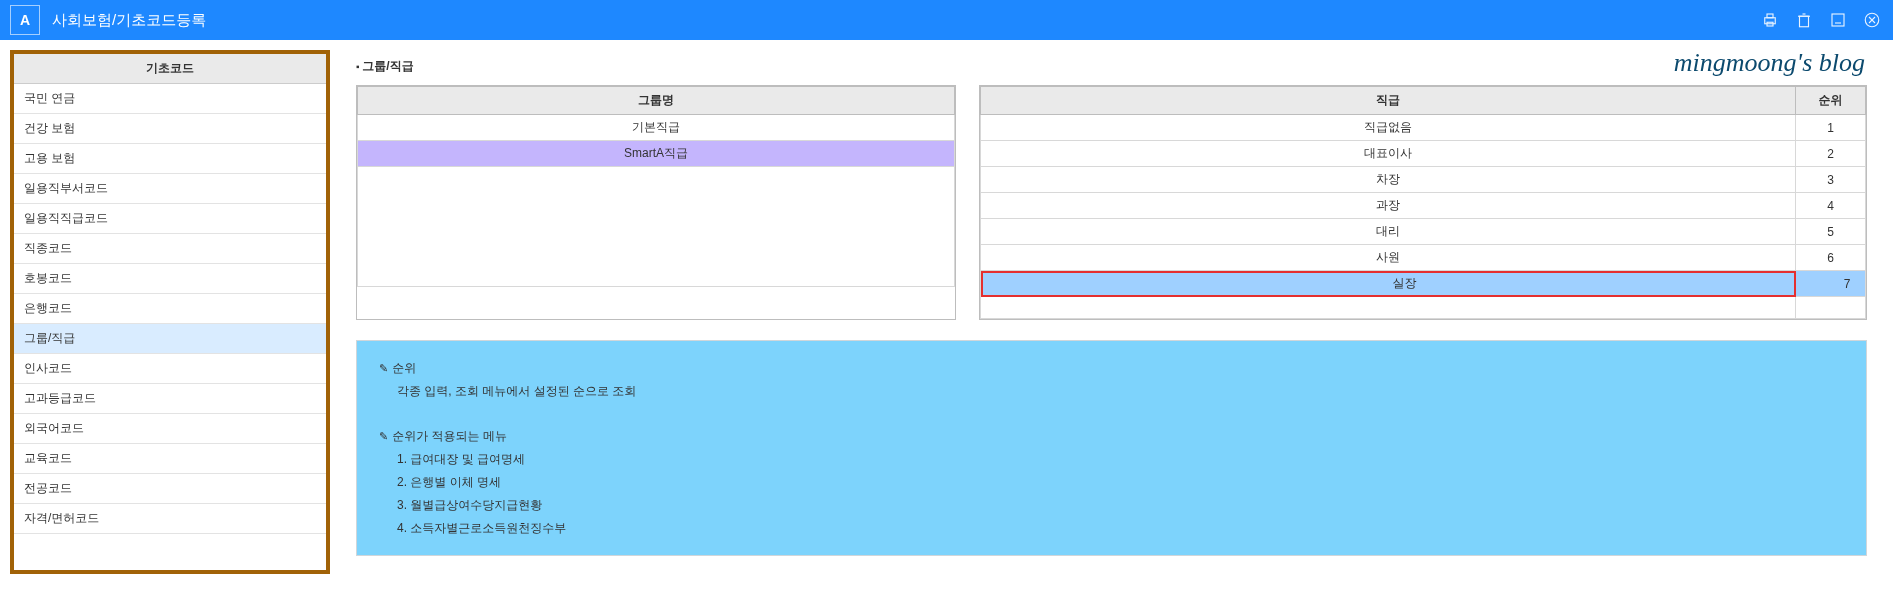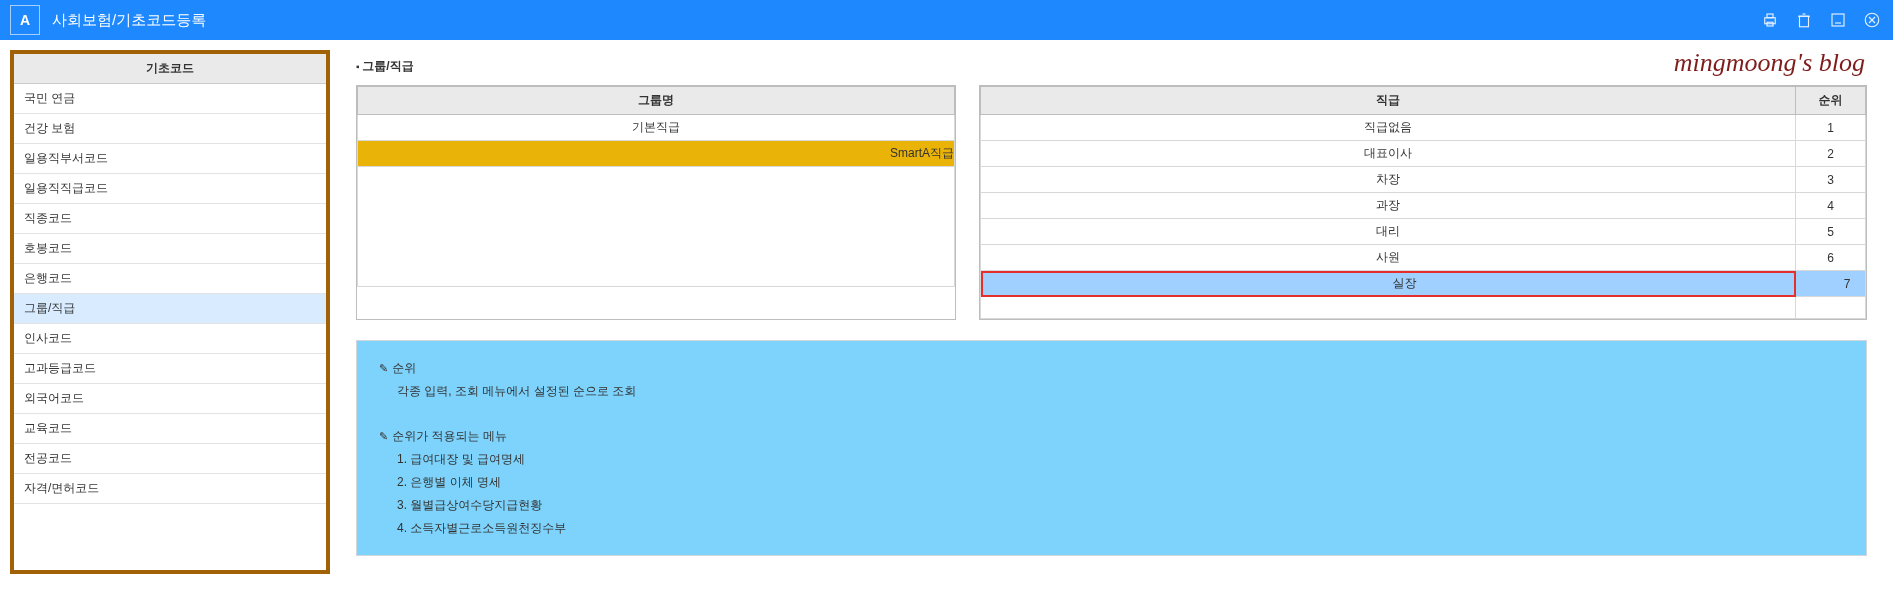--- a/index.html
+++ b/index.html
@@ -53,21 +53,21 @@
 .main {
   flex: 1;
   padding: 18px 26px 18px 26px;
   position: relative;
 }
 .watermark {
   position: absolute;
   right: 28px;
   top: 8px;
   font-size: 26px;
-  color: #7f1d1d;
+  color: #0c4a6e;
   font-family: Georgia, serif;
   font-style: italic;
 }
 .section-title { font-weight: bold; margin-bottom: 10px; }
 .section-title::before { content: "▪ "; font-size: 10px; }
 
 .tables { display: flex; gap: 23px; }
 .tbl {
   border: 1px solid #bdbdbd;
 }
@@ -78,21 +78,21 @@
   background: #eaeaea;
   border: 1px solid #bdbdbd;
   padding: 5px 0;
   font-weight: bold;
 }
 .tbl td {
   border: 1px solid #d8d8d8;
   padding: 4px 0;
   text-align: center;
 }
-.tbl tr.sel td { background: #eab308; text-align: right; }
+.tbl tr.sel td { background: #c4b5fd; }
 .tbl tr.hl td { background: #9fd0ff; padding-left: 33px; }
 .tbl tr.hl td.boxed { outline: 2px solid #e52f2f; outline-offset: -2px; }
 .tbl .rank-col { width: 70px; }
 .tbl .spacer td { height: 120px; border-top: none; }
 
 .help {
   margin-top: 20px;
   border: 1px solid #d0d6da;
   background: #7dd3fc;
   padding: 16px 22px;
@@ -139,20 +139,21 @@
       </span>
   </div>
 </div>
 
 <div class="layout">
   <div class="sidebar">
     <div class="head">기초코드</div>
     <div id="sidebar-items">
         <div class="item">국민 연금</div>
         <div class="item">건강 보험</div>
+        <div class="item">고용 보험</div>
         <div class="item">일용직부서코드</div>
         <div class="item">일용직직급코드</div>
         <div class="item">직종코드</div>
         <div class="item">호봉코드</div>
         <div class="item">은행코드</div>
         <div class="item selected">그룹/직급</div>
         <div class="item">인사코드</div>
         <div class="item">고과등급코드</div>
         <div class="item">외국어코드</div>
         <div class="item">교육코드</div>

